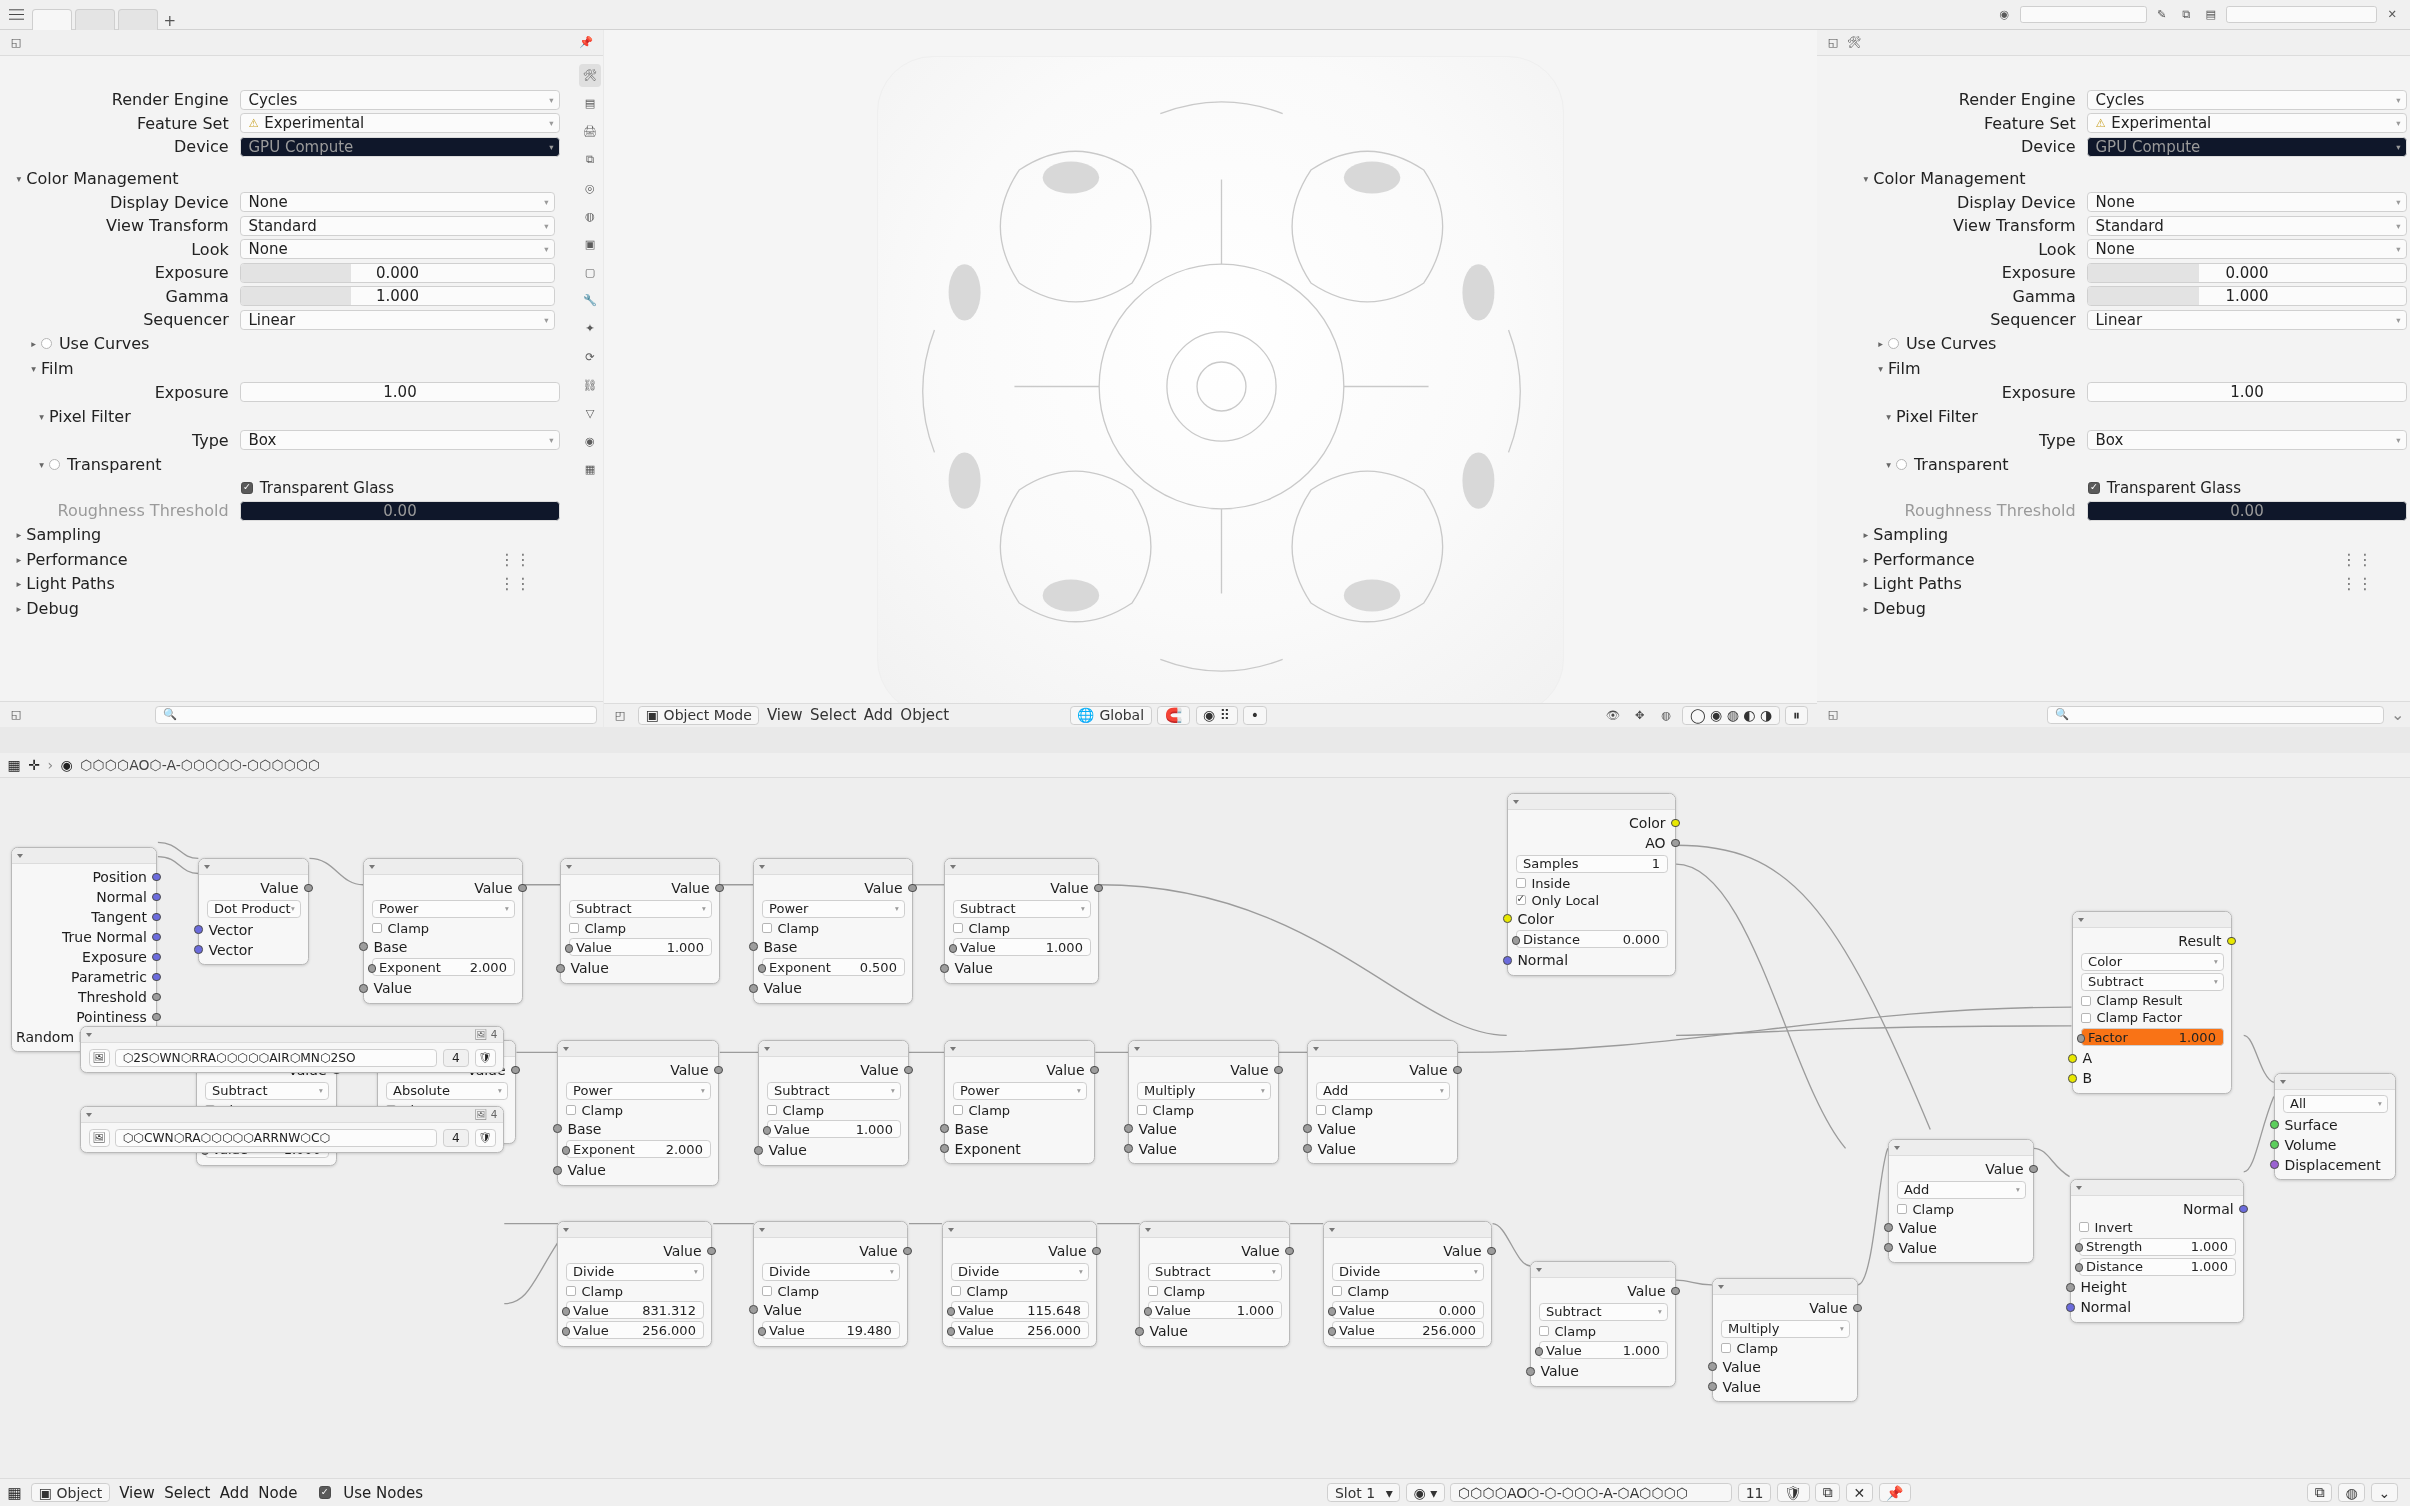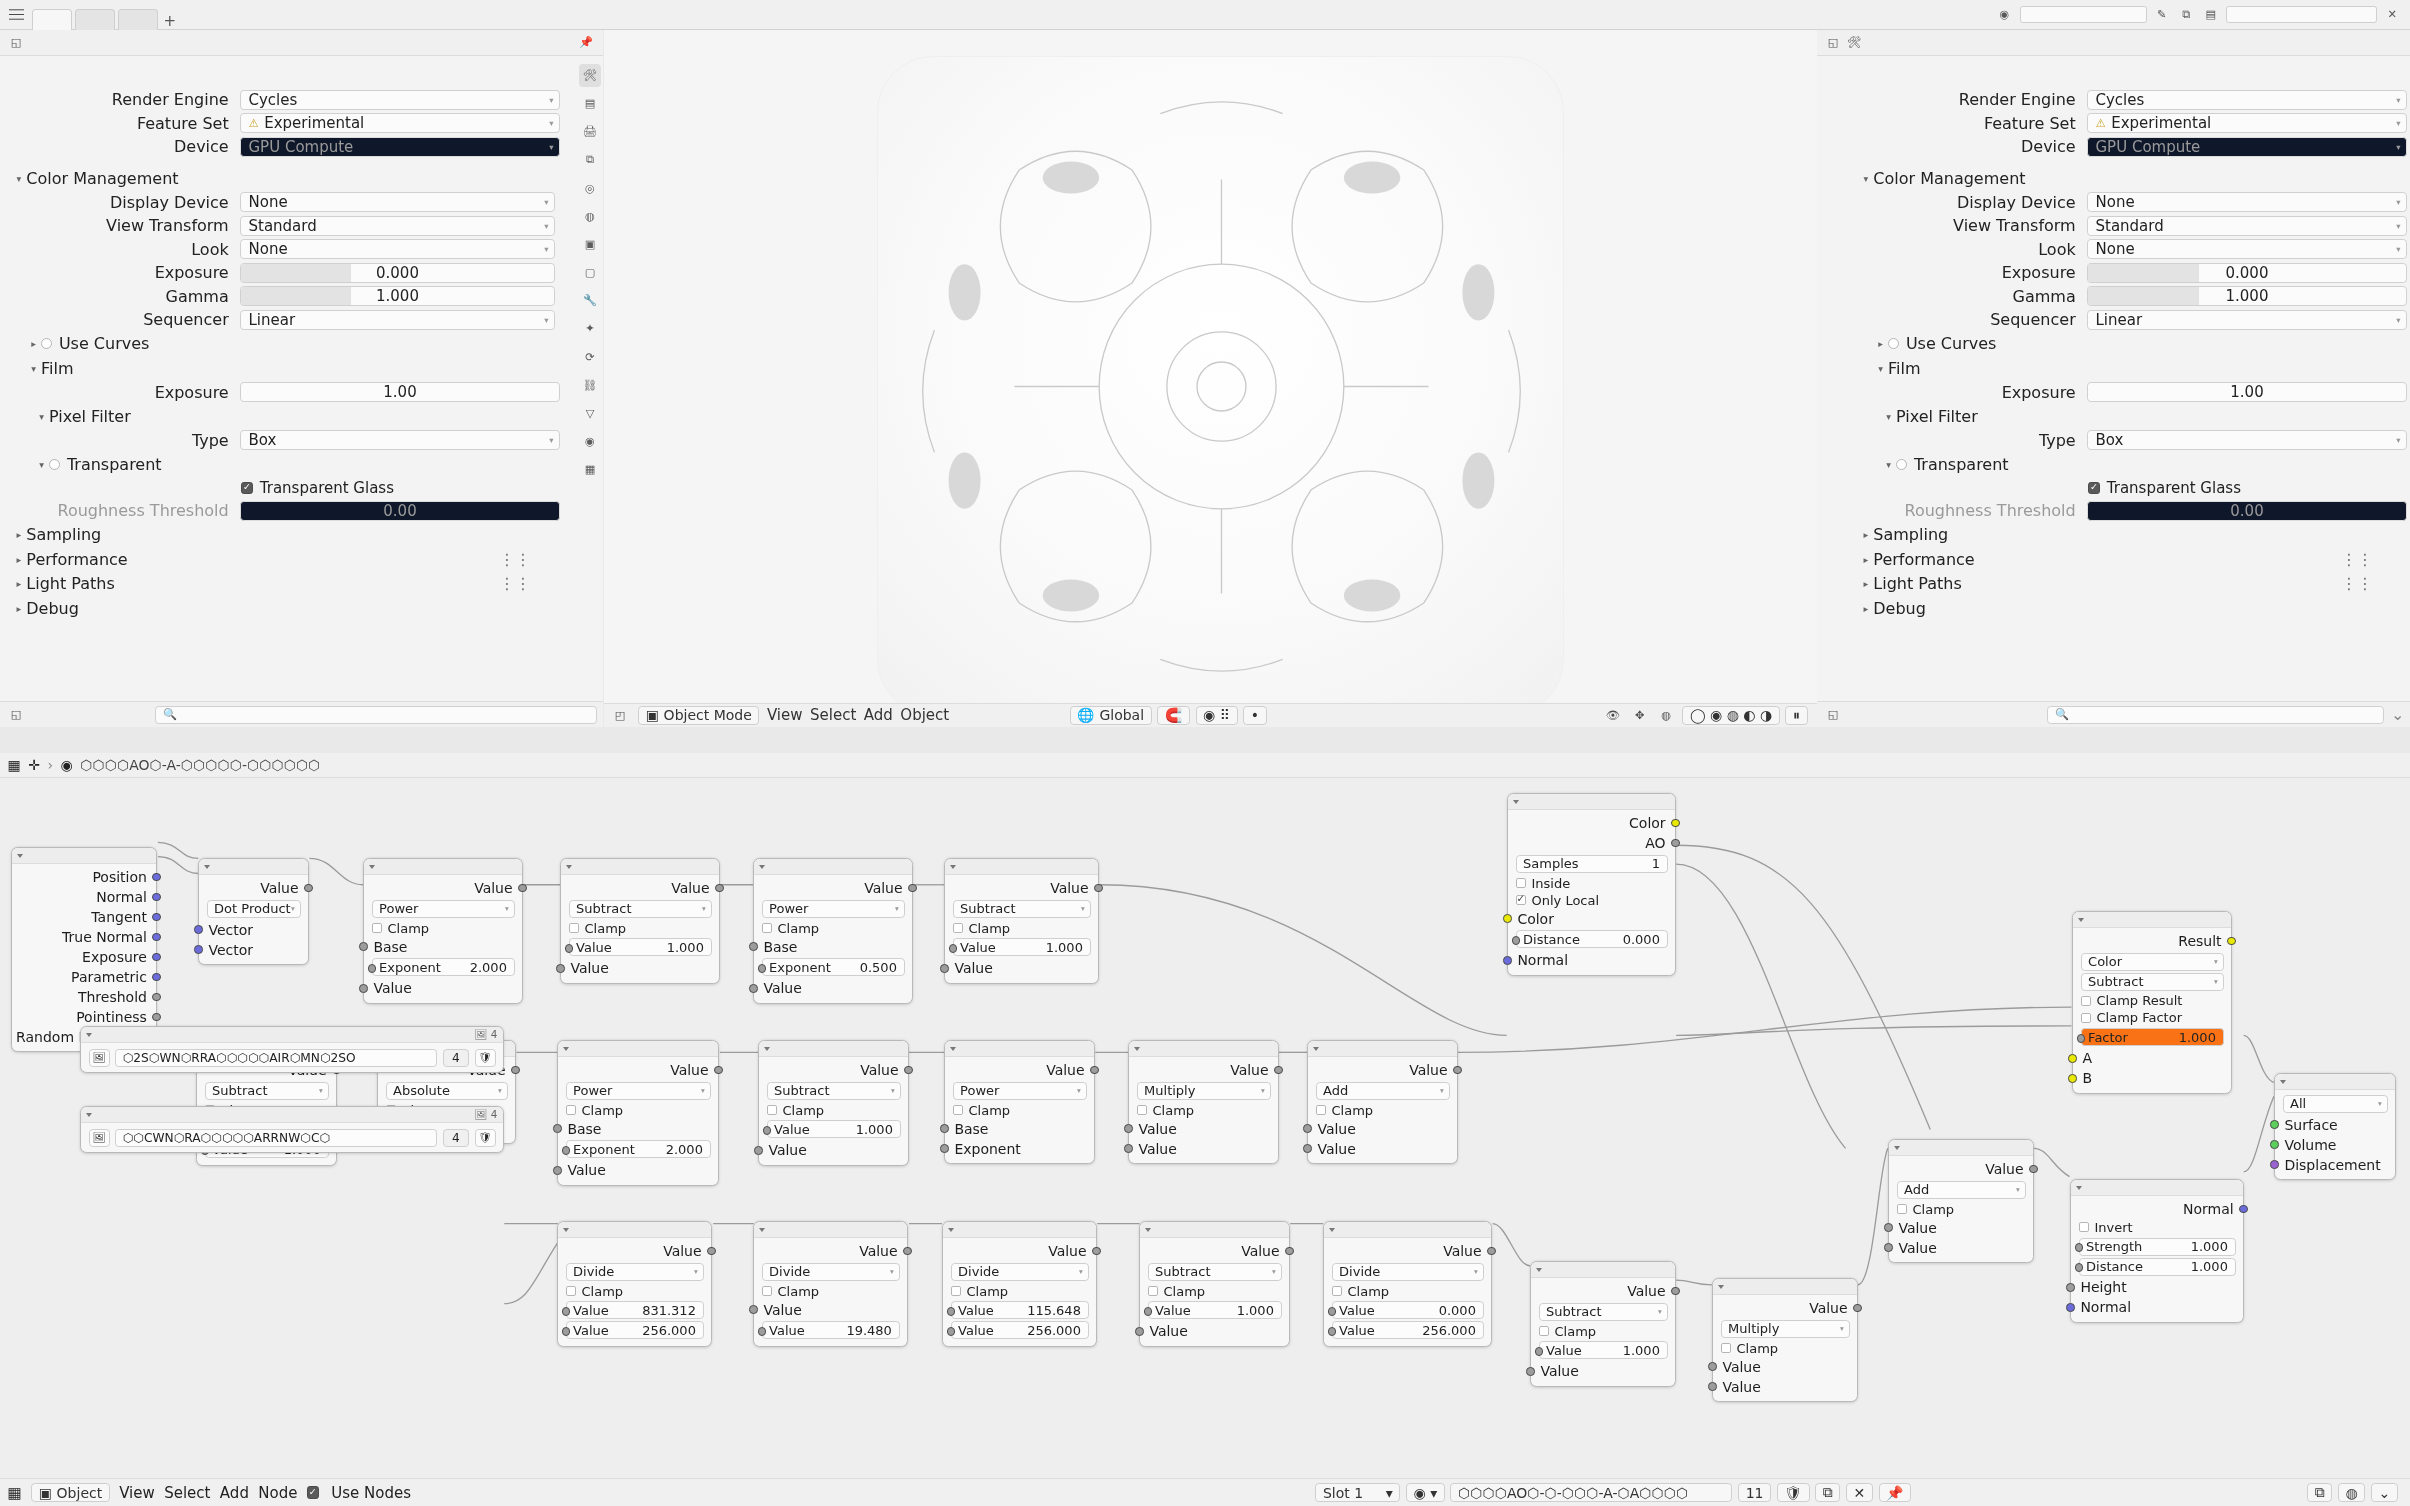--- a/index.html
+++ b/index.html
@@ -1344,26 +1344,26 @@
     <div class="node-footer">
       <span>▦</span>
       <div class="pill">
         <span>▣</span>
         <span>Object</span>
       </div>
       <span>View</span>
       <span>Select</span>
       <span>Add</span>
       <span>Node</span>
-      <span style="display:flex;align-items:center;gap:5.6px;">
+      <span style="display:flex;align-items:center;gap:5.6px;margin-left:12px;">
         <span class="chk on"></span>
         <span>Use Nodes</span>
       </span>
       <div style="margin-left:895px;display:flex;align-items:center;gap:5.6px;">
-        <div class="pill" style="width:85px;justify-content:space-between;">
+        <div class="pill" style="width:73px;justify-content:space-between;">
           <span>Slot 1</span>
             <span>▾</span>
         </div>
         <div class="pill">◉ ▾</div>
         <div class="pill" style="width:282px;">⬡⬡⬡⬡AO⬡-⬡-⬡⬡⬡-A-⬡A⬡⬡⬡⬡</div>
         <div class="pill">11</div>
         <div class="pill">🛡</div>
         <div class="pill">⧉</div>
         <div class="pill">✕</div>
         <div class="pill">📌</div>

